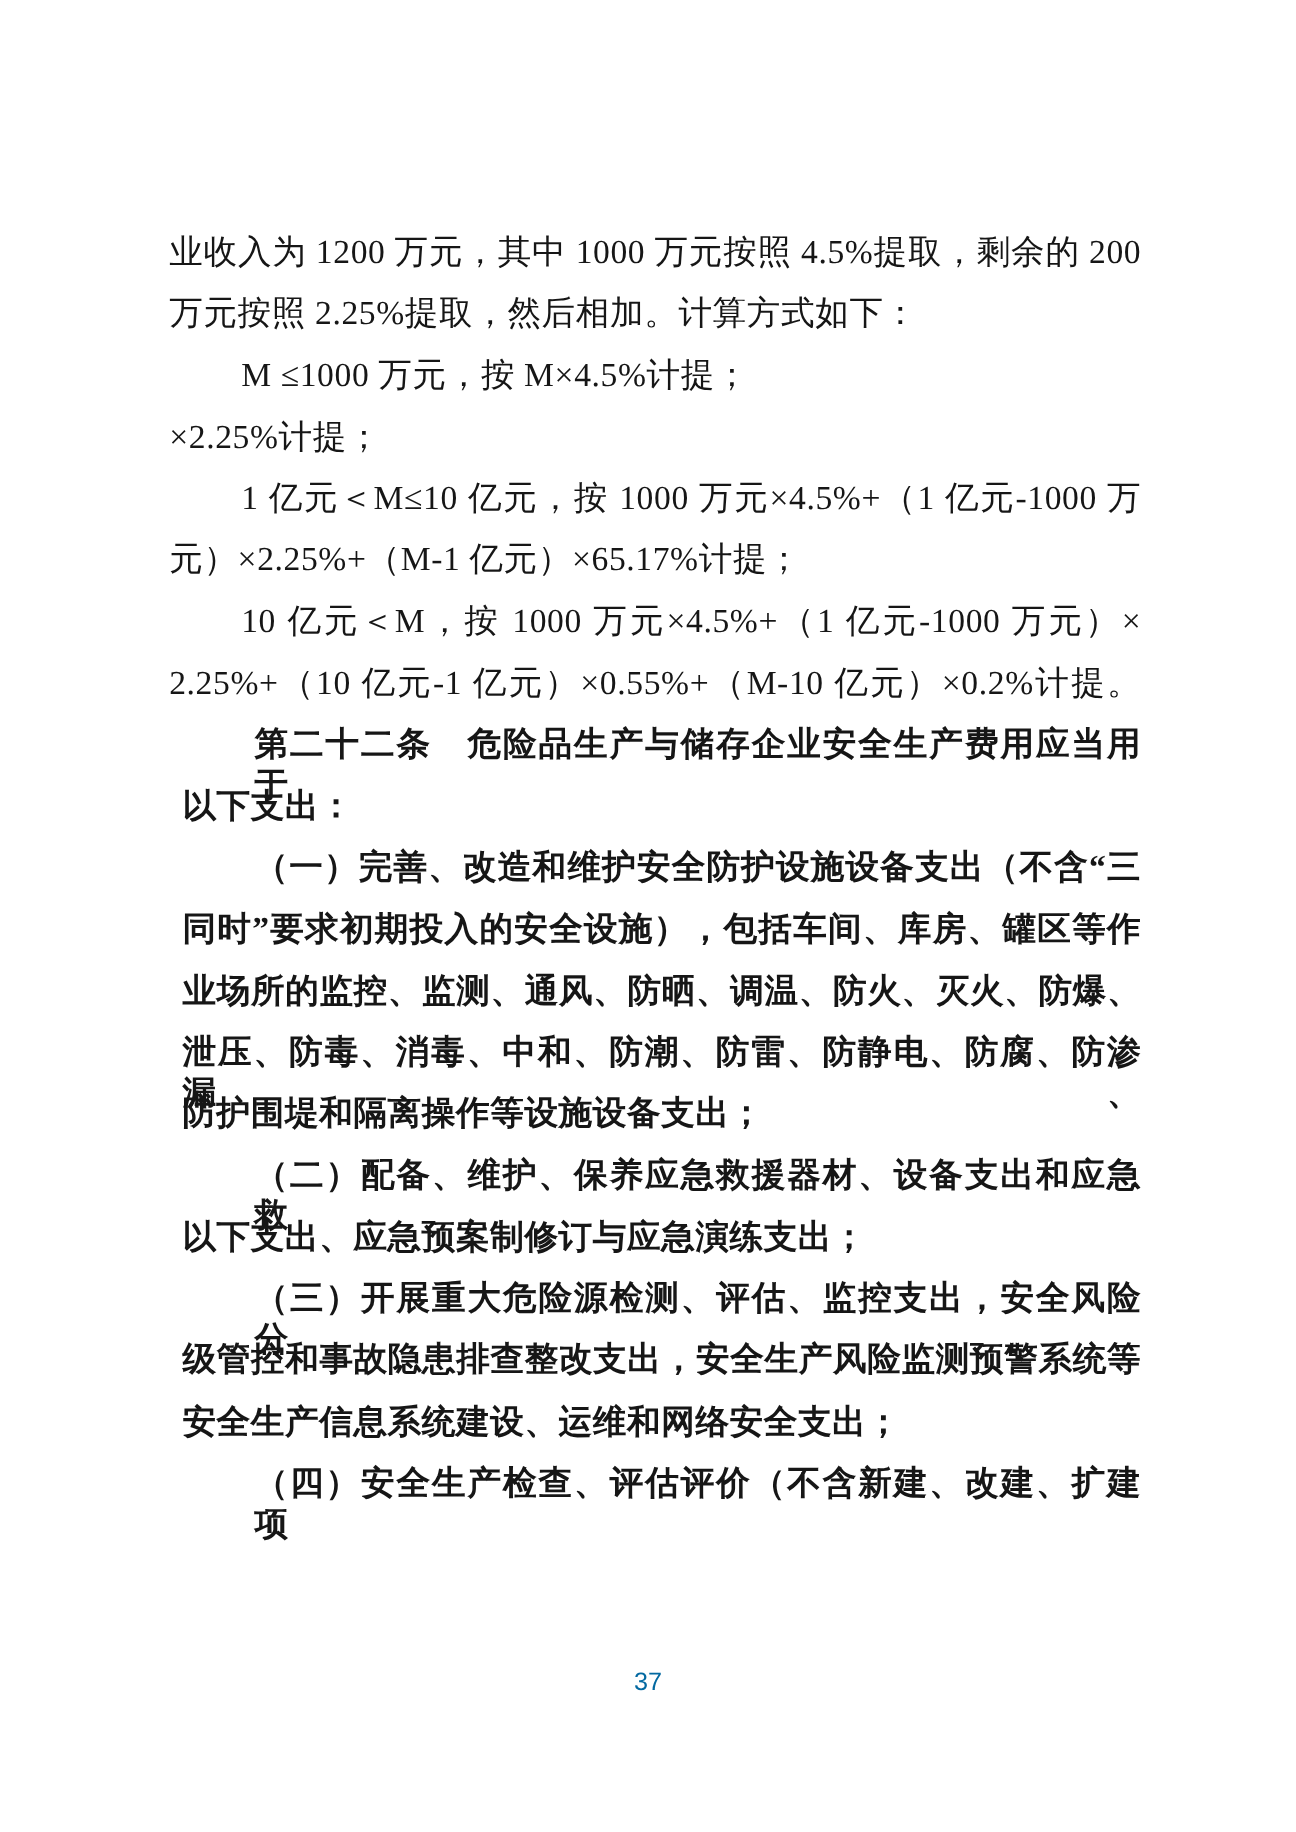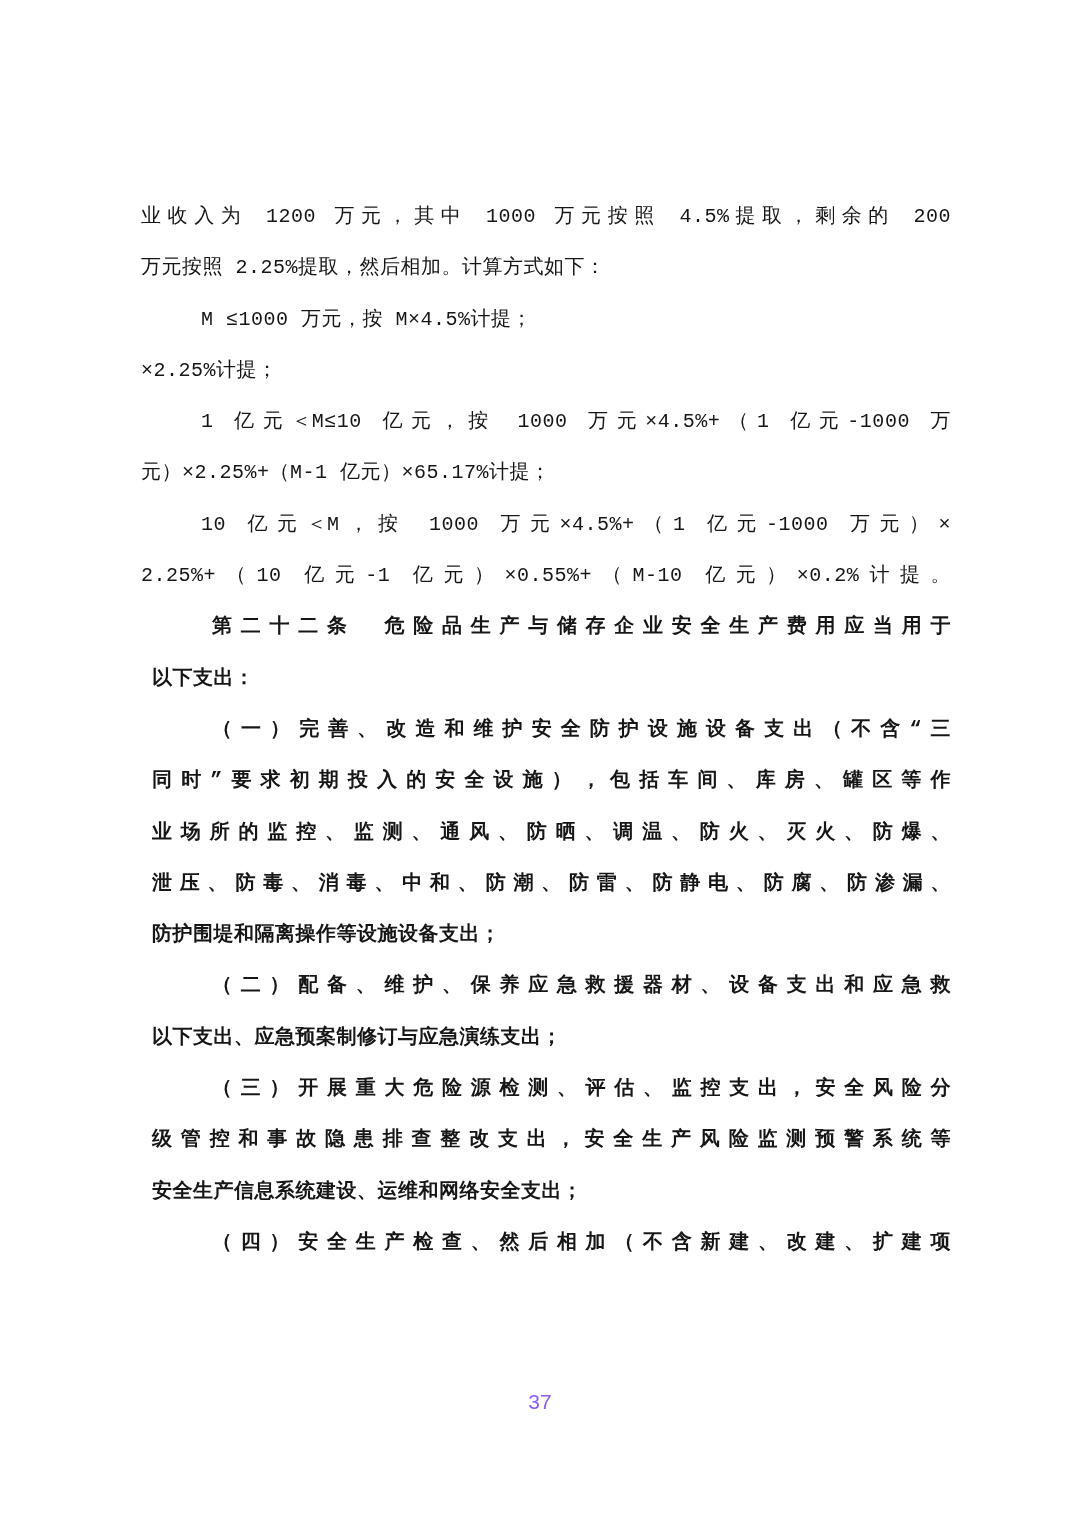--- a/index.html
+++ b/index.html
@@ -17,43 +17,42 @@
     color: #161616;
   }
   .text-block {
     position: absolute;
     left: 141px;
     top: 194px;
     width: 810px;
   }
   .line {
     height: 51.3px;
-    line-height: 46px;
-    font-size: 20px;
+    line-height: 34px;
+    font-size: 28px;
     white-space: nowrap;
     overflow: visible;
     letter-spacing: 0.5px;
-    font-family: Liberation Mono, monospace;
   }
   .line.b { font-weight: bold; margin-left: 11px; }
   .line.ind { padding-left: 60px; }
   .line.j {
     white-space: normal;
     text-align: justify;
     text-align-last: justify;
   }
   .page-number {
     position: absolute;
     top: 1390px;
     left: 0;
     width: 100%;
     text-align: center;
     font-family: "Liberation Sans", "DejaVu Sans", sans-serif;
     font-size: 21px;
-    color: #8b5cf6;
+    color: #0369a1;
   }
 </style>
 </head>
 <body>
 
 <div class="page">
   <div class="text-block">
       <div class="line j">业收入为 1200 万元，其中 1000 万元按照 4.5%提取，剩余的 200</div>
       <div class="line">万元按照 2.25%提取，然后相加。计算方式如下：</div>
       <div class="line ind">M ≤1000 万元，按 M×4.5%计提；</div>
@@ -67,16 +66,16 @@
       <div class="line b ind j">（一）完善、改造和维护安全防护设施设备支出（不含“三</div>
       <div class="line b j">同时”要求初期投入的安全设施），包括车间、库房、罐区等作</div>
       <div class="line b j">业场所的监控、监测、通风、防晒、调温、防火、灭火、防爆、</div>
       <div class="line b j">泄压、防毒、消毒、中和、防潮、防雷、防静电、防腐、防渗漏、</div>
       <div class="line b">防护围堤和隔离操作等设施设备支出；</div>
       <div class="line b ind j">（二）配备、维护、保养应急救援器材、设备支出和应急救</div>
       <div class="line b">以下支出、应急预案制修订与应急演练支出；</div>
       <div class="line b ind j">（三）开展重大危险源检测、评估、监控支出，安全风险分</div>
       <div class="line b j">级管控和事故隐患排查整改支出，安全生产风险监测预警系统等</div>
       <div class="line b">安全生产信息系统建设、运维和网络安全支出；</div>
-      <div class="line b ind j">（四）安全生产检查、然后相加（不含新建、改建、扩建项</div>
+      <div class="line b ind j">（四）安全生产检查、评估评价（不含新建、改建、扩建项</div>
     </div>
   <div class="page-number">37</div>
 </div>
 
 </body></html>

